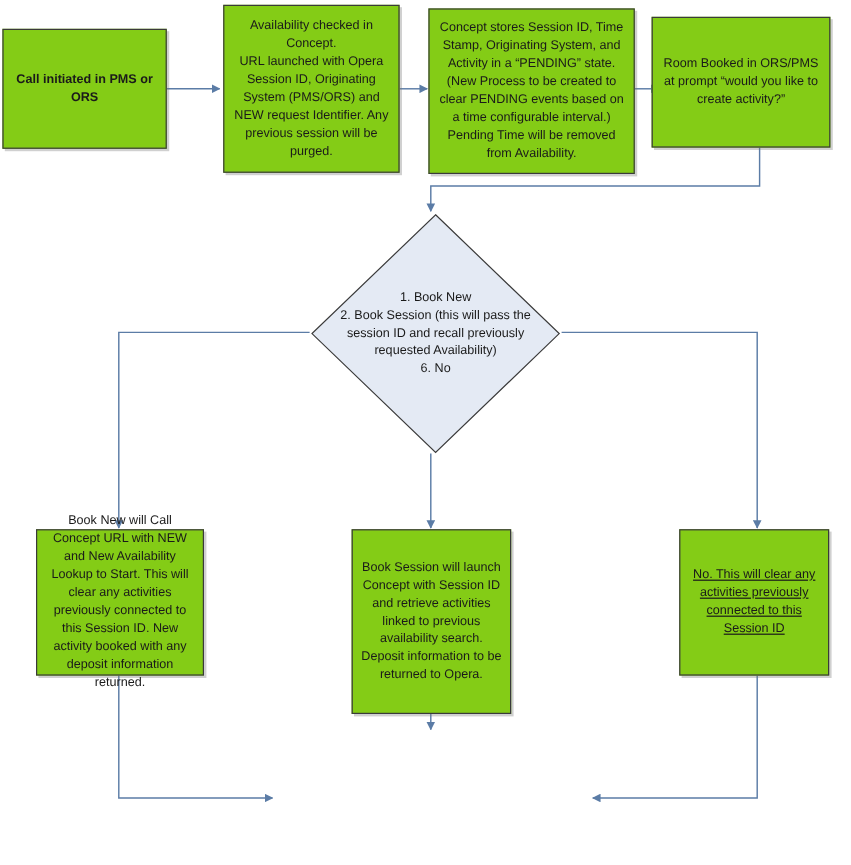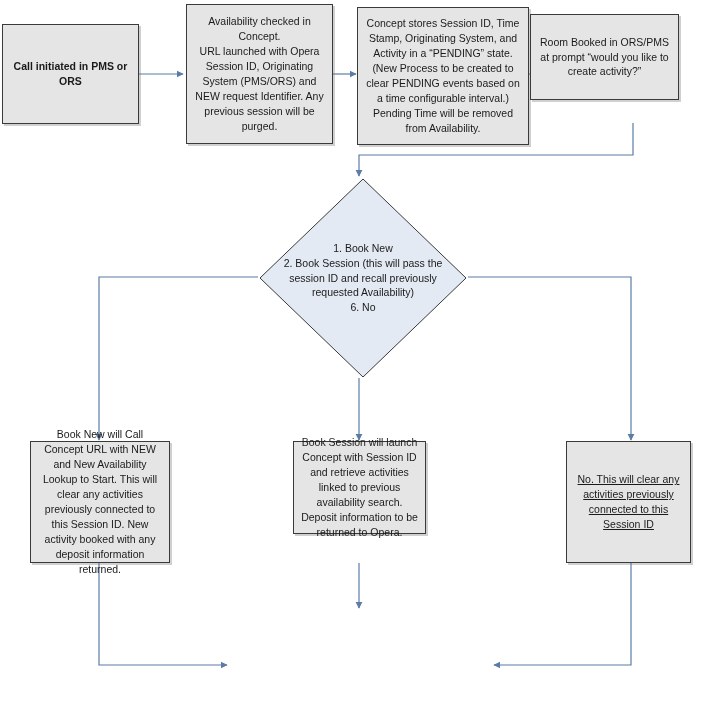--- a/index.html
+++ b/index.html
@@ -14,21 +14,21 @@
   #canvas {
     position: relative;
     width: 709px;
     height: 721px;
     background: #ffffff;
     overflow: hidden;
   }
   .node {
     position: absolute;
     box-sizing: border-box;
-    background: #e5e5e5;
+    background: #84cc16;
     border: 1px solid #3a3a3a;
     display: flex;
     align-items: center;
     justify-content: center;
     text-align: center;
     color: #1a1a1a;
     font-size: 10.5px;
     line-height: 1.42;
     padding: 4px 6px;
     white-space: pre-line;
@@ -98,31 +98,31 @@
     </g>
   </svg>
 
   <div class="node shadowed" style="left:2px; top:24px; width:137px; height:100px;font-weight:bold;">Call initiated in PMS or ORS</div>
 
   <div class="node shadowed" style="left:186px; top:4px; width:147px; height:140px;">Availability checked in Concept.
 URL launched with Opera Session ID, Originating System (PMS/ORS) and NEW request Identifier. Any previous session will be purged.</div>
 
   <div class="node shadowed" style="left:357px; top:7px; width:172px; height:138px;">Concept stores Session ID, Time Stamp, Originating System, and Activity in a “PENDING” state. (New Process to be created to clear PENDING events based on a time configurable interval.) Pending Time will be removed from Availability.</div>
 
-  <div class="node shadowed" style="left:530px; top:14px; width:149px; height:86px;">Room Booked in ORS/PMS at prompt “would you like to create activity?”</div>
+  <div class="node shadowed" style="left:543px; top:14px; width:149px; height:109px;">Room Booked in ORS/PMS at prompt “would you like to create activity?”</div>
 
   <div class="diamond-wrap" style="left:259px; top:178px; width:208px; height:200px;">
     <svg width="208" height="200" viewBox="0 0 208 200" xmlns="http://www.w3.org/2000/svg">
       <polygon points="104,1 207,100 104,199 1,100" fill="#e4eaf4" stroke="#3a3a3a" stroke-width="1"></polygon>
     </svg>
     <div class="diamond-label">1. Book New
 2. Book Session (this will pass the session ID and recall previously requested Availability)
 6. No</div>
   </div>
 
   <div class="node shadowed" style="left:30px; top:441px; width:140px; height:122px;">Book New will Call Concept URL with NEW and New Availability Lookup to Start. This will clear any activities previously connected to this Session ID. New activity booked with any deposit information returned.</div>
 
-  <div class="node shadowed" style="left:293px; top:441px; width:133px; height:93px;">Book Session will launch Concept with Session ID and retrieve activities linked to previous availability search. Deposit information to be returned to Opera.</div>
+  <div class="node shadowed" style="left:293px; top:441px; width:133px; height:154px;">Book Session will launch Concept with Session ID and retrieve activities linked to previous availability search. Deposit information to be returned to Opera.</div>
 
   <div class="node shadowed" style="left:566px; top:441px; width:125px; height:122px;text-decoration:underline;">No. This will clear any activities previously connected to this Session ID</div>
 
 
 </div>
 
 </body></html>

